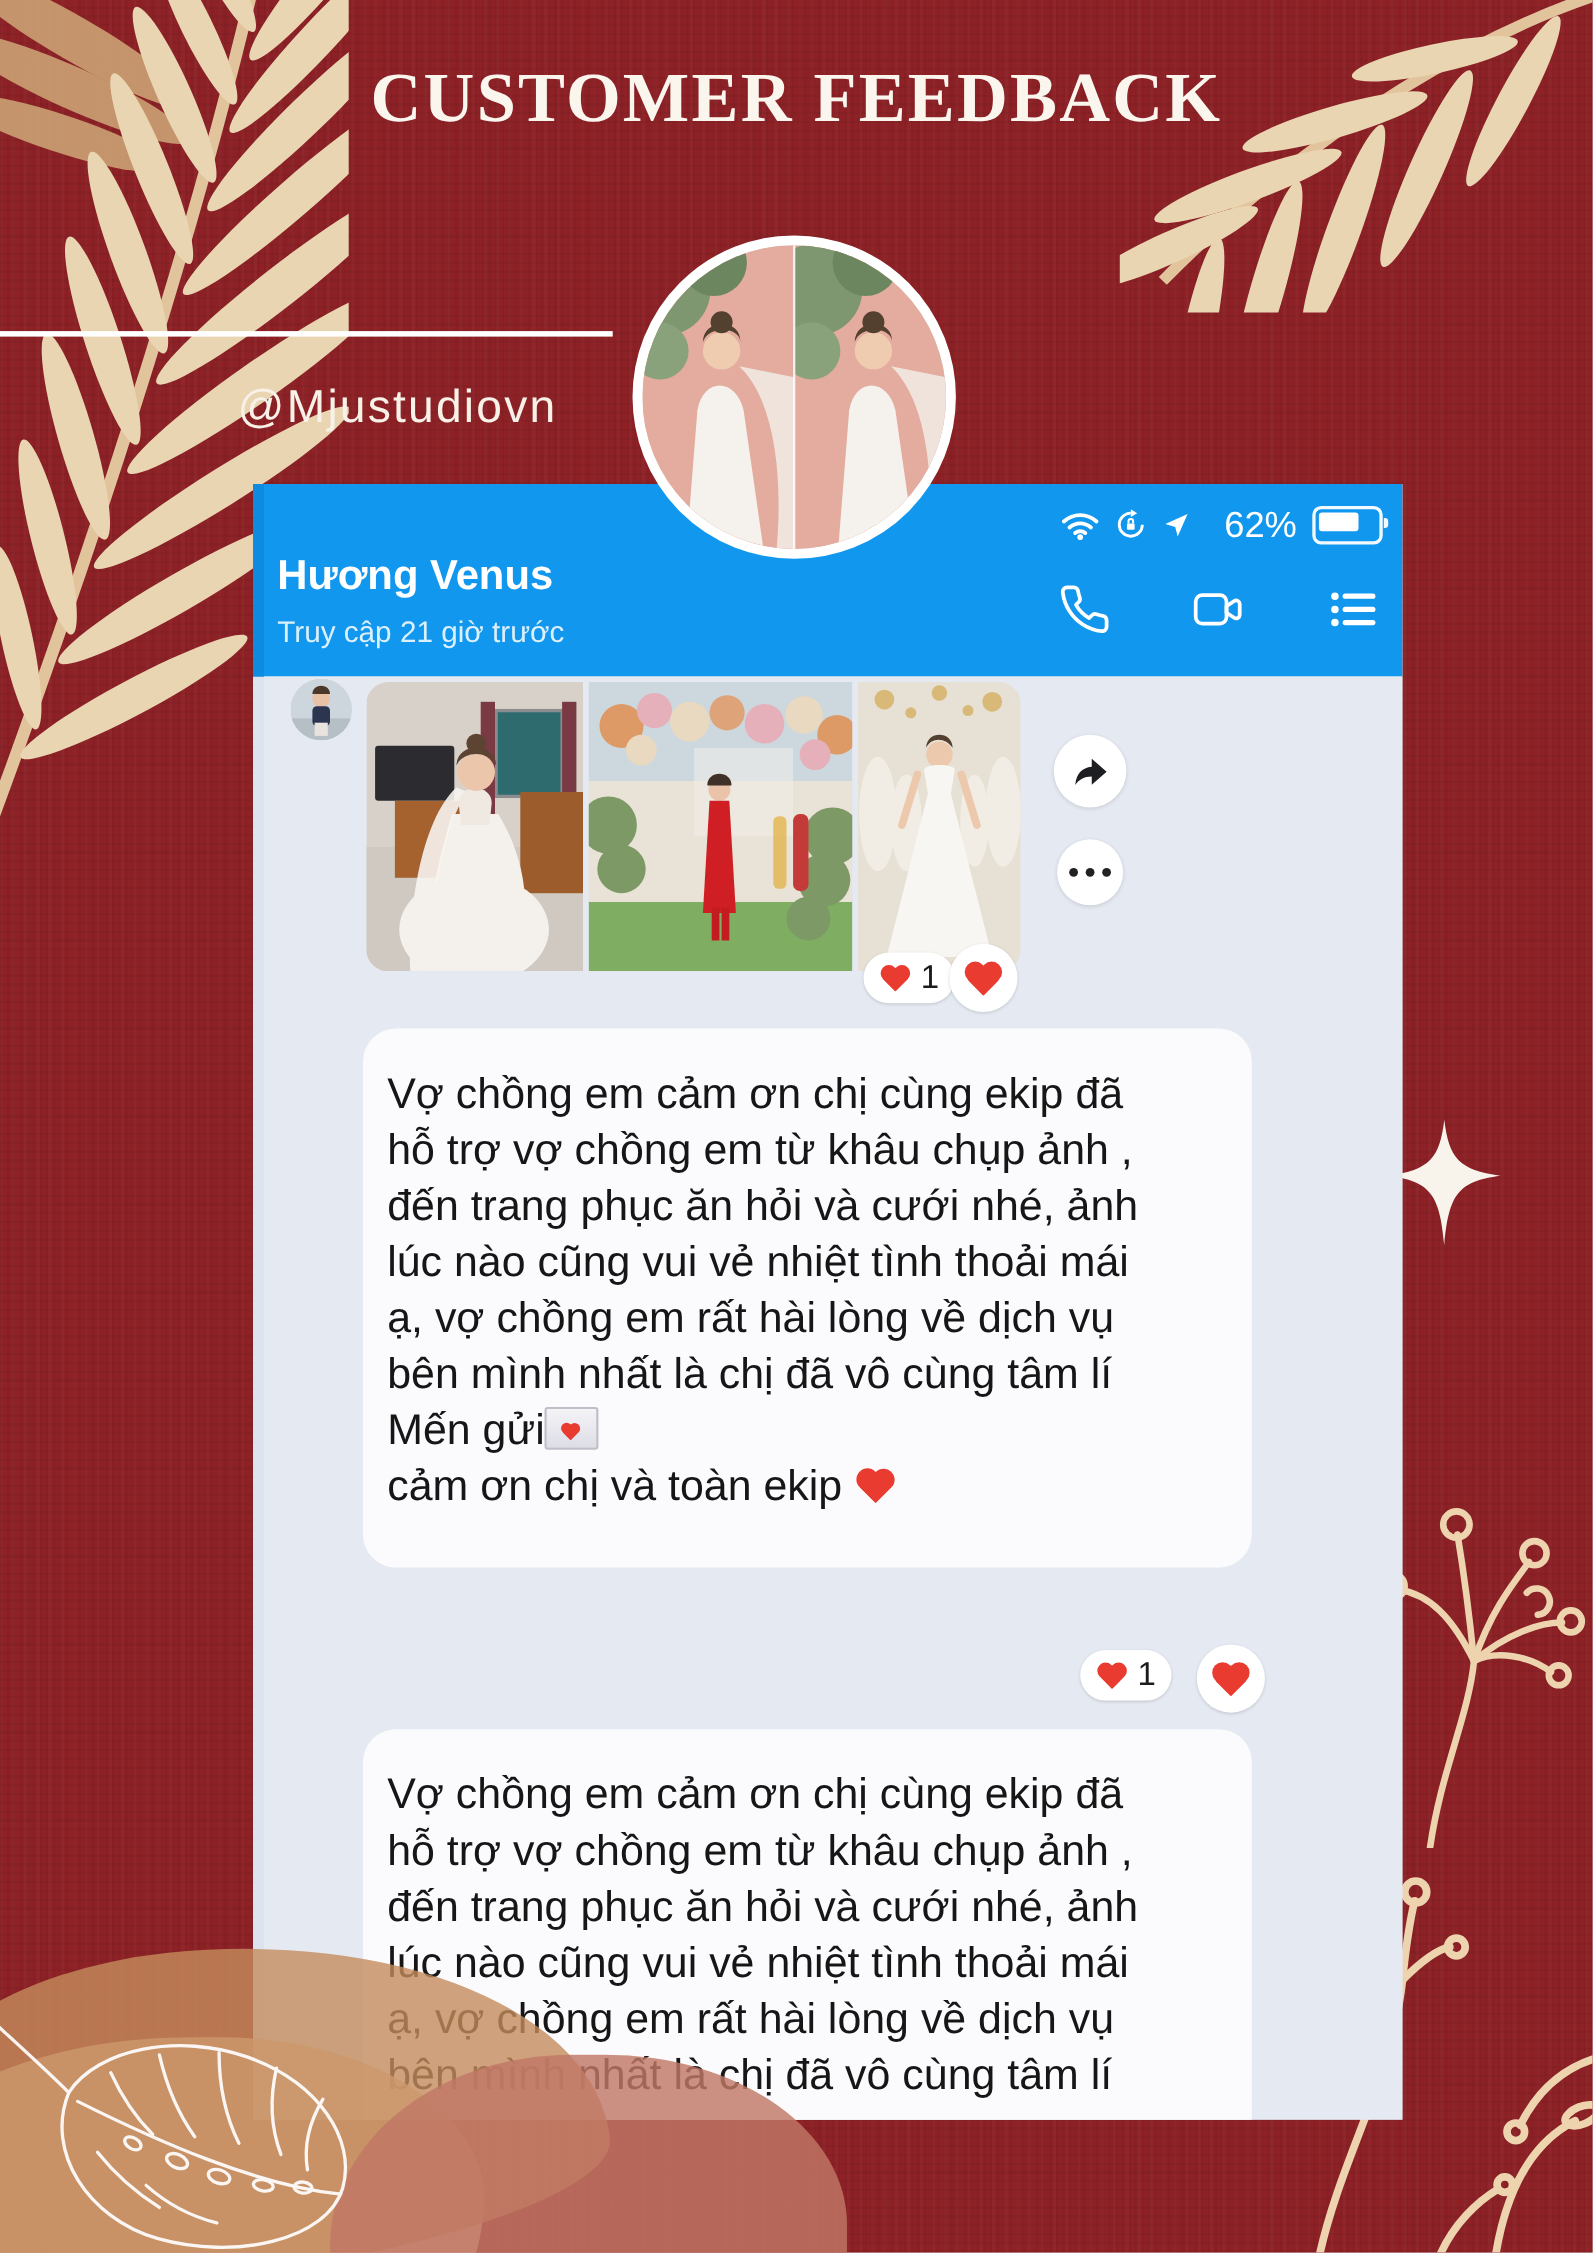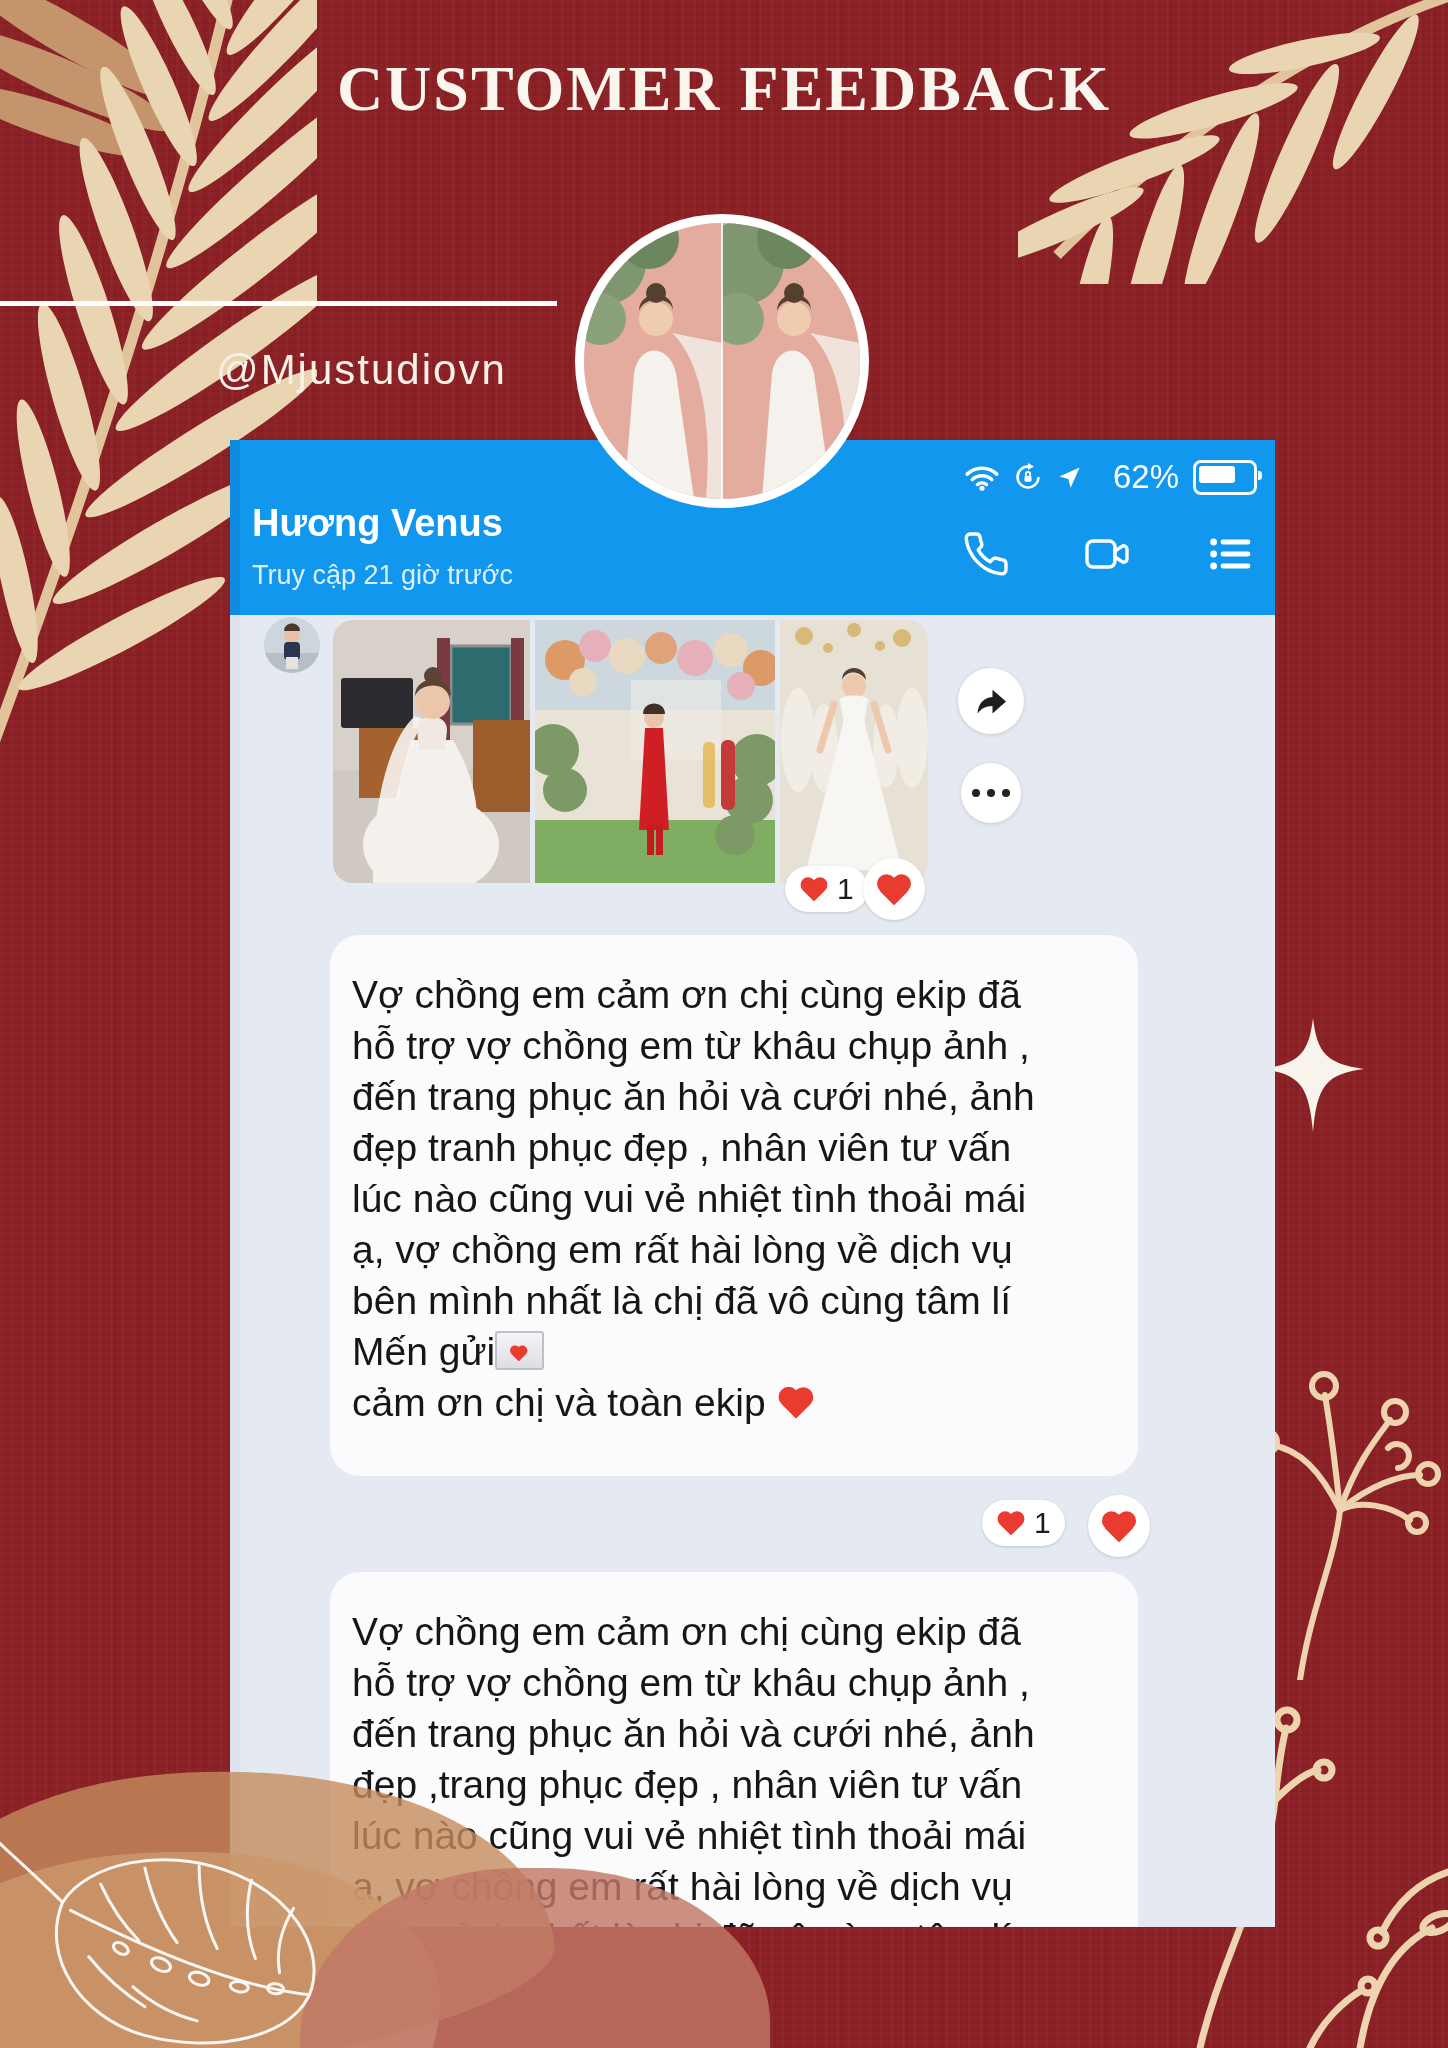--- a/index.html
+++ b/index.html
@@ -386,41 +386,39 @@
         <span class="react-count">1</span>
       </div>
       <div class="react-circle rc-1">
         <span class="hrt"></span>
       </div>
 
       <div class="bubble bubble-1">
         <div class="msg-line">Vợ chồng em cảm ơn chị cùng ekip đã</div>
         <div class="msg-line">hỗ trợ vợ chồng em từ khâu chụp ảnh ,</div>
         <div class="msg-line">đến trang phục ăn hỏi và cưới nhé, ảnh</div>
-        <div class="msg-line">đẹp tranh phục đẹp , nhân viên tư vấn</div>
         <div class="msg-line">lúc nào cũng vui vẻ nhiệt tình thoải mái</div>
         <div class="msg-line">ạ, vợ chồng em rất hài lòng về dịch vụ</div>
         <div class="msg-line">bên mình nhất là chị đã vô cùng tâm lí</div>
         <div class="msg-line">Mến gửi<span class="env"><span class="hrt env-h"></span></span></div>
         <div class="msg-line">cảm ơn chị và toàn ekip <span class="hrt"></span></div>
       </div>
 
       <div class="react-pill rp-2">
         <span class="hrt"></span>
         <span class="react-count">1</span>
       </div>
       <div class="react-circle rc-2">
         <span class="hrt"></span>
       </div>
 
       <div class="bubble bubble-2">
         <div class="msg-line">Vợ chồng em cảm ơn chị cùng ekip đã</div>
         <div class="msg-line">hỗ trợ vợ chồng em từ khâu chụp ảnh ,</div>
         <div class="msg-line">đến trang phục ăn hỏi và cưới nhé, ảnh</div>
-        <div class="msg-line">đẹp ,trang phục đẹp , nhân viên tư vấn</div>
         <div class="msg-line">lúc nào cũng vui vẻ nhiệt tình thoải mái</div>
         <div class="msg-line">ạ, vợ chồng em rất hài lòng về dịch vụ</div>
         <div class="msg-line">bên mình nhất là chị đã vô cùng tâm lí</div>
       </div>
 
     </div>
     <div class="chat-edge"></div>
   </div>
 
   <div class="blob blob-light"></div>

